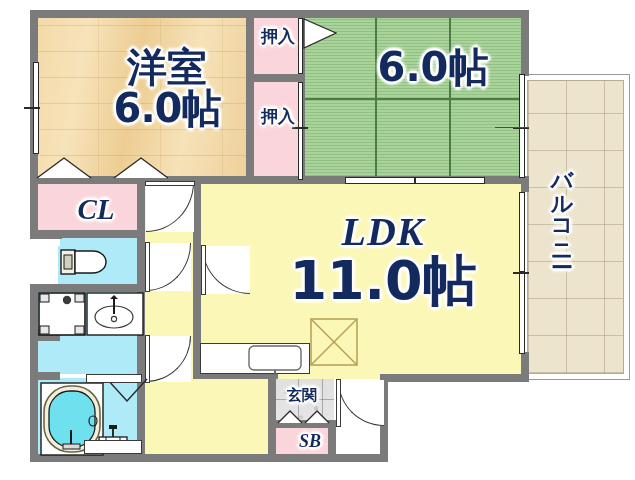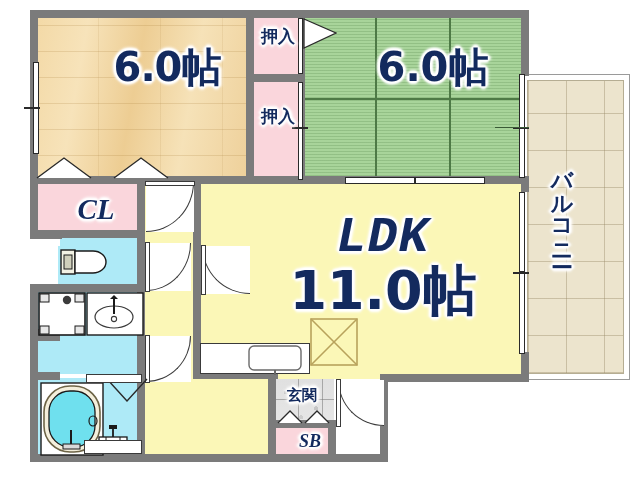--- a/index.html
+++ b/index.html
@@ -61,21 +61,21 @@
        text-shadow:
          2px 0 2px #fff, -2px 0 2px #fff, 0 2px 2px #fff, 0 -2px 2px #fff,
          1px 1px 2px #fff, -1px -1px 2px #fff, 1px -1px 2px #fff, -1px 1px 2px #fff,
          3px 0 3px #fff, -3px 0 3px #fff, 0 3px 3px #fff, 0 -3px 3px #fff;}
   .jp{font-family:"DejaVu Sans","Liberation Sans",sans-serif;}
   .lat{font-family:"Liberation Serif","DejaVu Serif",serif;font-style:italic;}
   .l-youshitsu{left:62px;top:47px;width:210px;font-size:40px;}
   .l-youshitsu .n{font-size:40px;letter-spacing:-1px;}
   .l-washitsu{left:338px;top:47px;width:190px;font-size:40px;}
   .l-ldk{left:268px;top:212px;width:230px;}
-  .l-ldk .t1{font-size:50px;letter-spacing:1px;font-family:Liberation Mono, monospace;}
+  .l-ldk .t1{font-size:40px;letter-spacing:1px;}
   .l-ldk .t2{font-size:54px;}
   .l-oshiire1{left:254px;top:28px;width:48px;font-size:17px;}
   .l-oshiire2{left:254px;top:108px;width:48px;font-size:17px;}
   .l-cl{left:56px;top:195px;width:80px;font-size:29px;}
   .l-balcony{left:548px;top:155px;width:26px;font-size:22px;
              writing-mode:vertical-rl;text-orientation:upright;line-height:1.08;}
   .l-genkan{left:279px;top:388px;width:46px;font-size:15px;}
   .l-sb{left:288px;top:432px;width:44px;font-size:18px;}
 
   
@@ -323,20 +323,21 @@
 
   <div class="fix" style="left:310px;top:318px;">
     <svg width="48" height="48" viewBox="0 0 48 48">
       <rect x="1" y="1" width="46" height="46" fill="none" stroke="#b8a25c" stroke-width="1.6"></rect>
       <line x1="1" y1="1" x2="47" y2="47" stroke="#b8a25c" stroke-width="1.6"></line>
       <line x1="47" y1="1" x2="1" y2="47" stroke="#b8a25c" stroke-width="1.6"></line>
     </svg>
   </div>
 
   <div class="lbl l-youshitsu jp">
+    <div>洋室</div>
     <div class="n">6.0帖</div>
   </div>
 
   <div class="lbl l-washitsu jp">
     <div>6.0帖</div>
   </div>
 
   <div class="lbl l-ldk">
     <div class="t1 lat">LDK</div>
     <div class="t2 jp">11.0帖</div>

